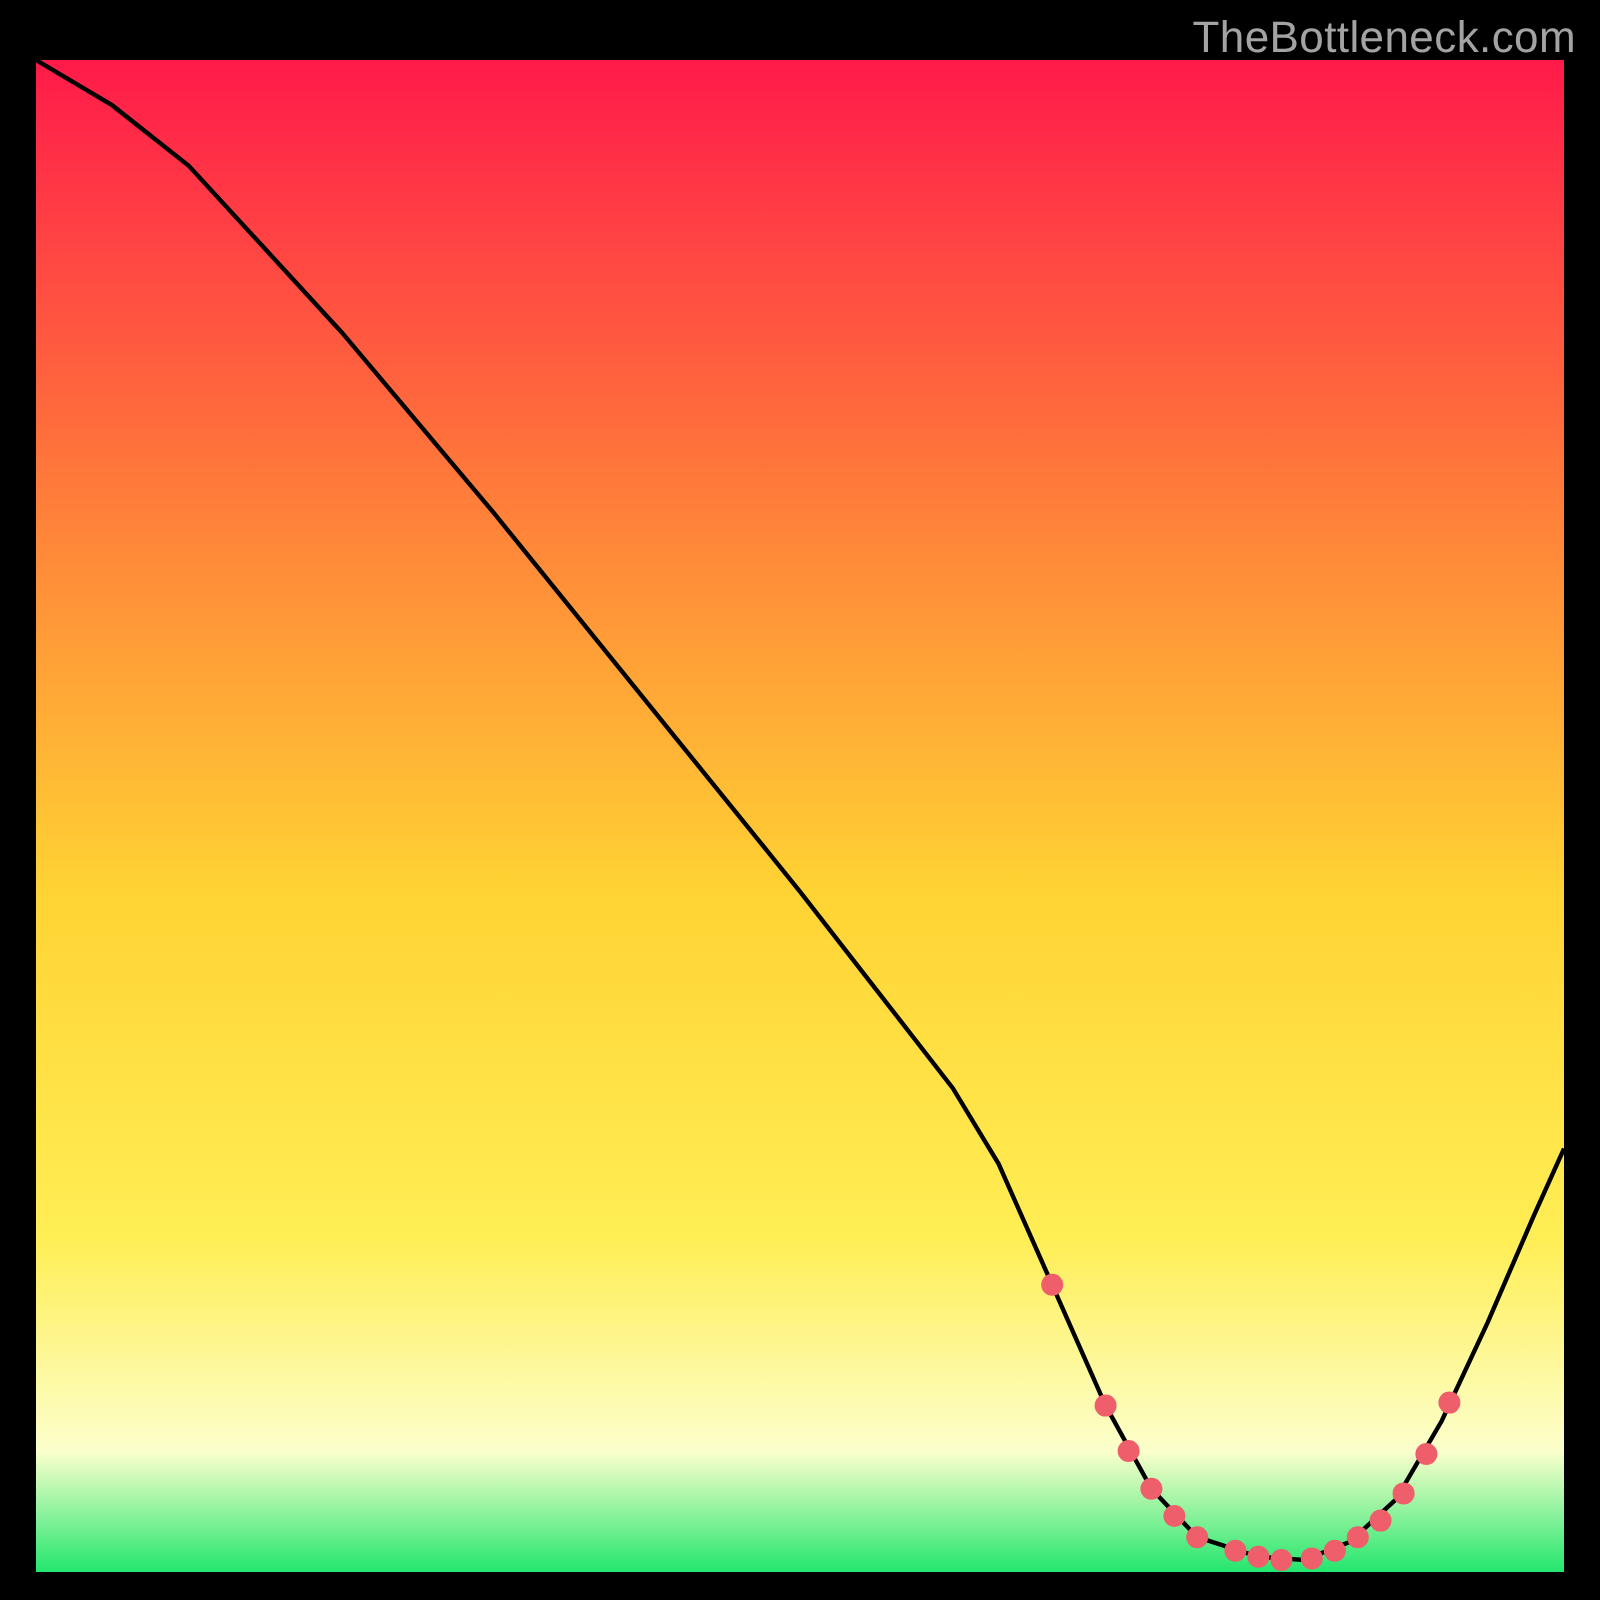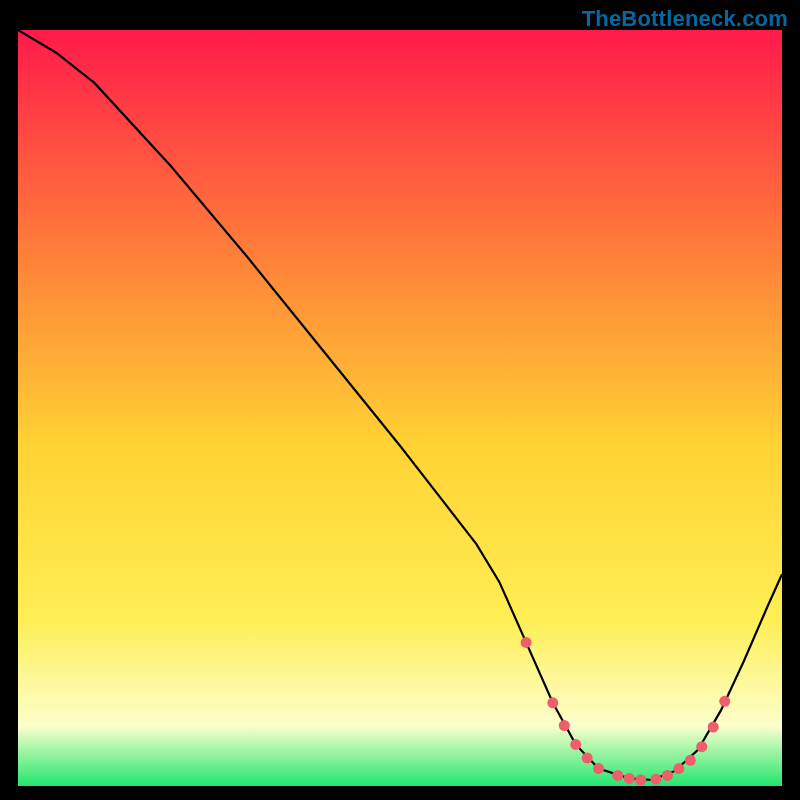--- a/index.html
+++ b/index.html
@@ -14,23 +14,23 @@
   .frame {
     position: relative;
     width: 800px;
     height: 800px;
     background: #000;
   }
   .watermark {
     position: absolute;
     top: 6px;
     right: 12px;
-    color: #0369a1;
+    color: #a3a3a3;
     font-size: 22px;
-    font-weight: 700;
+    font-weight: 400;
     letter-spacing: 0.2px;
     user-select: none;
   }
   .plot {
     position: absolute;
     left: 18px;
     top: 30px;
     width: 764px;
     height: 756px;
   }

